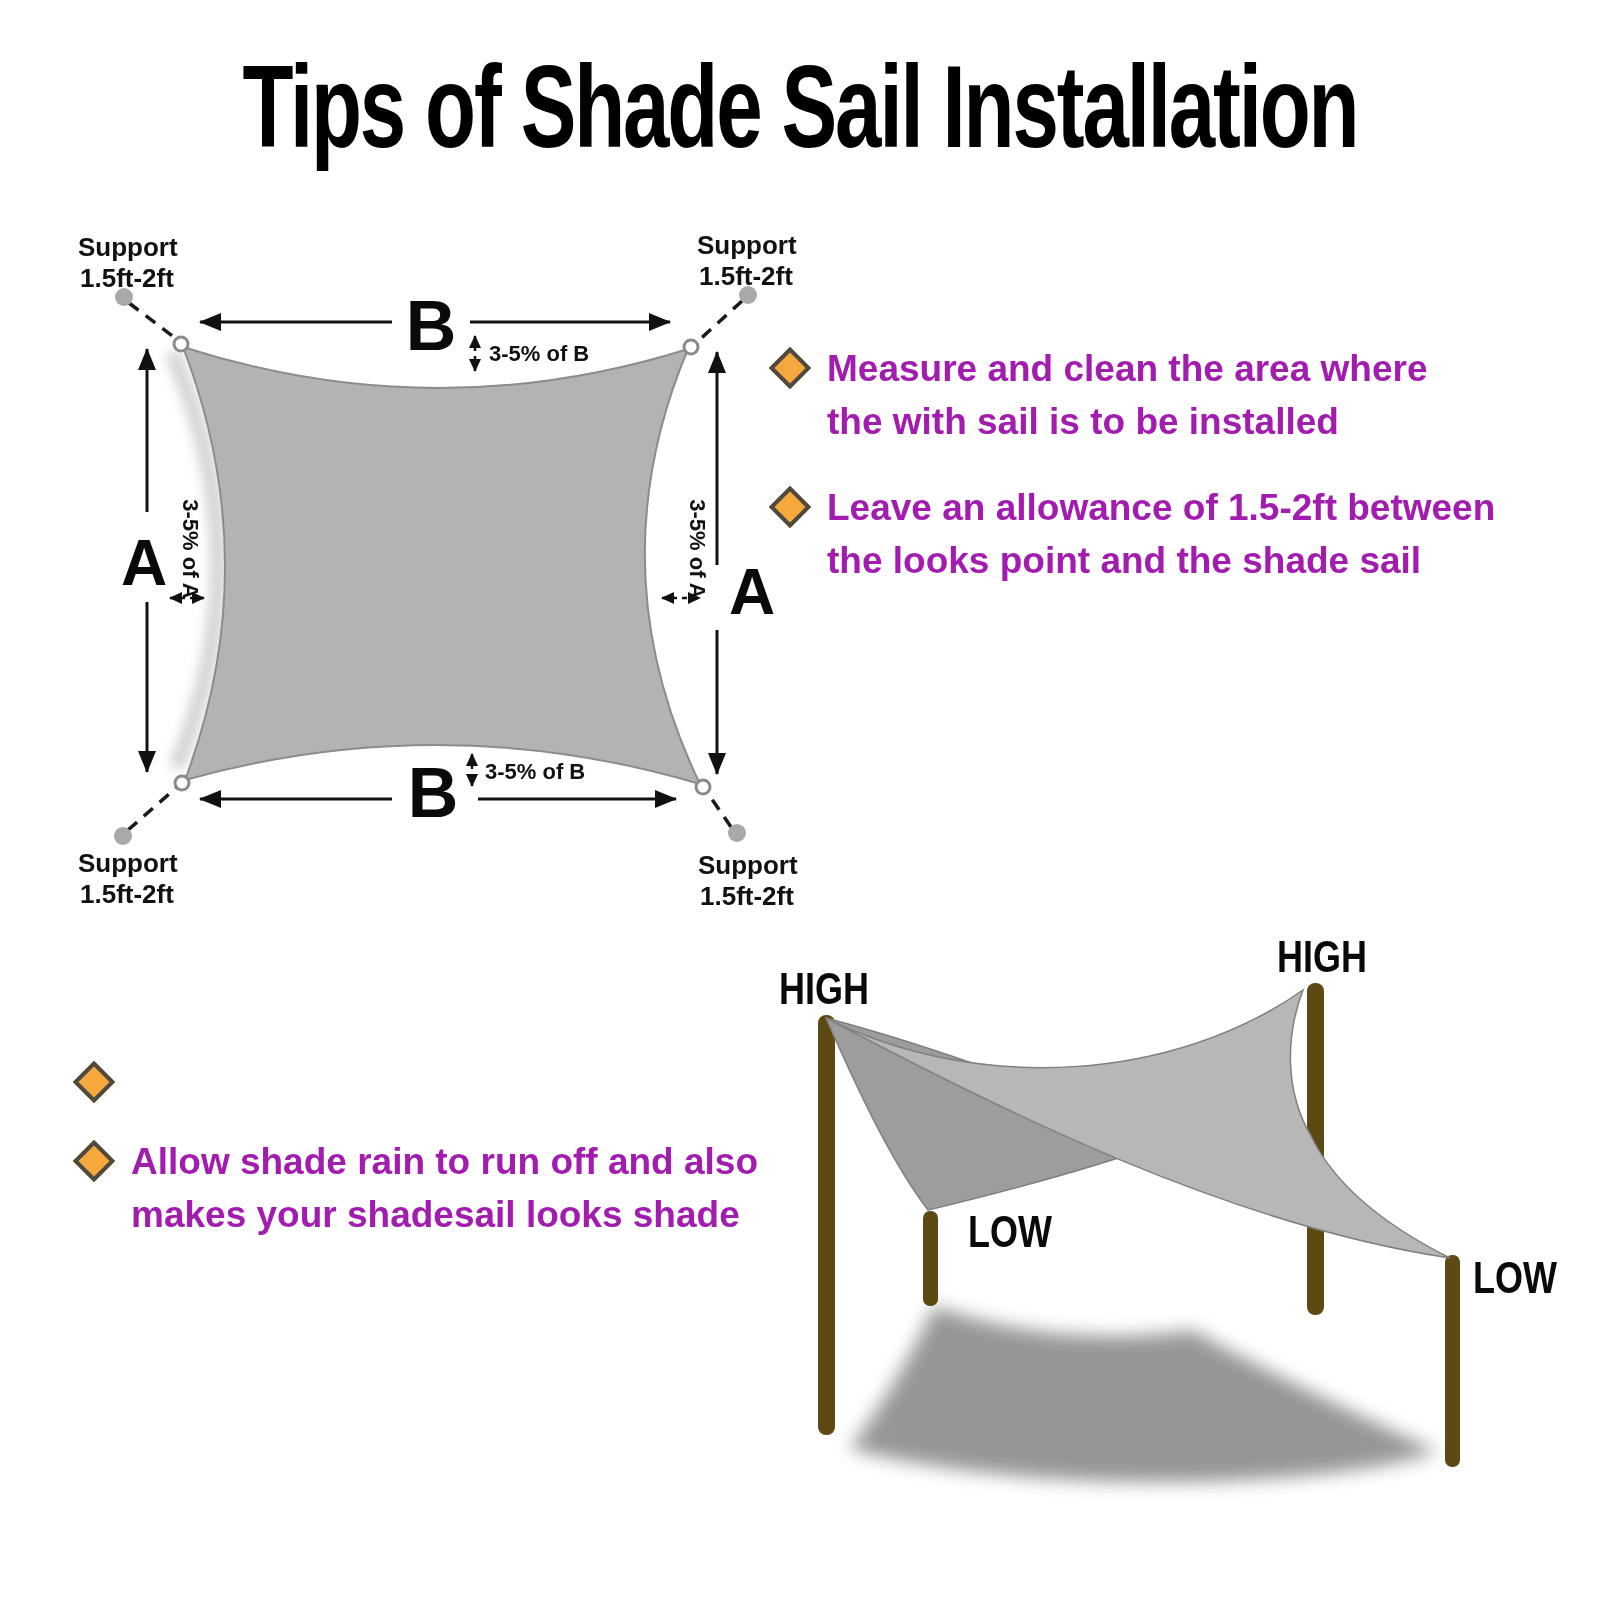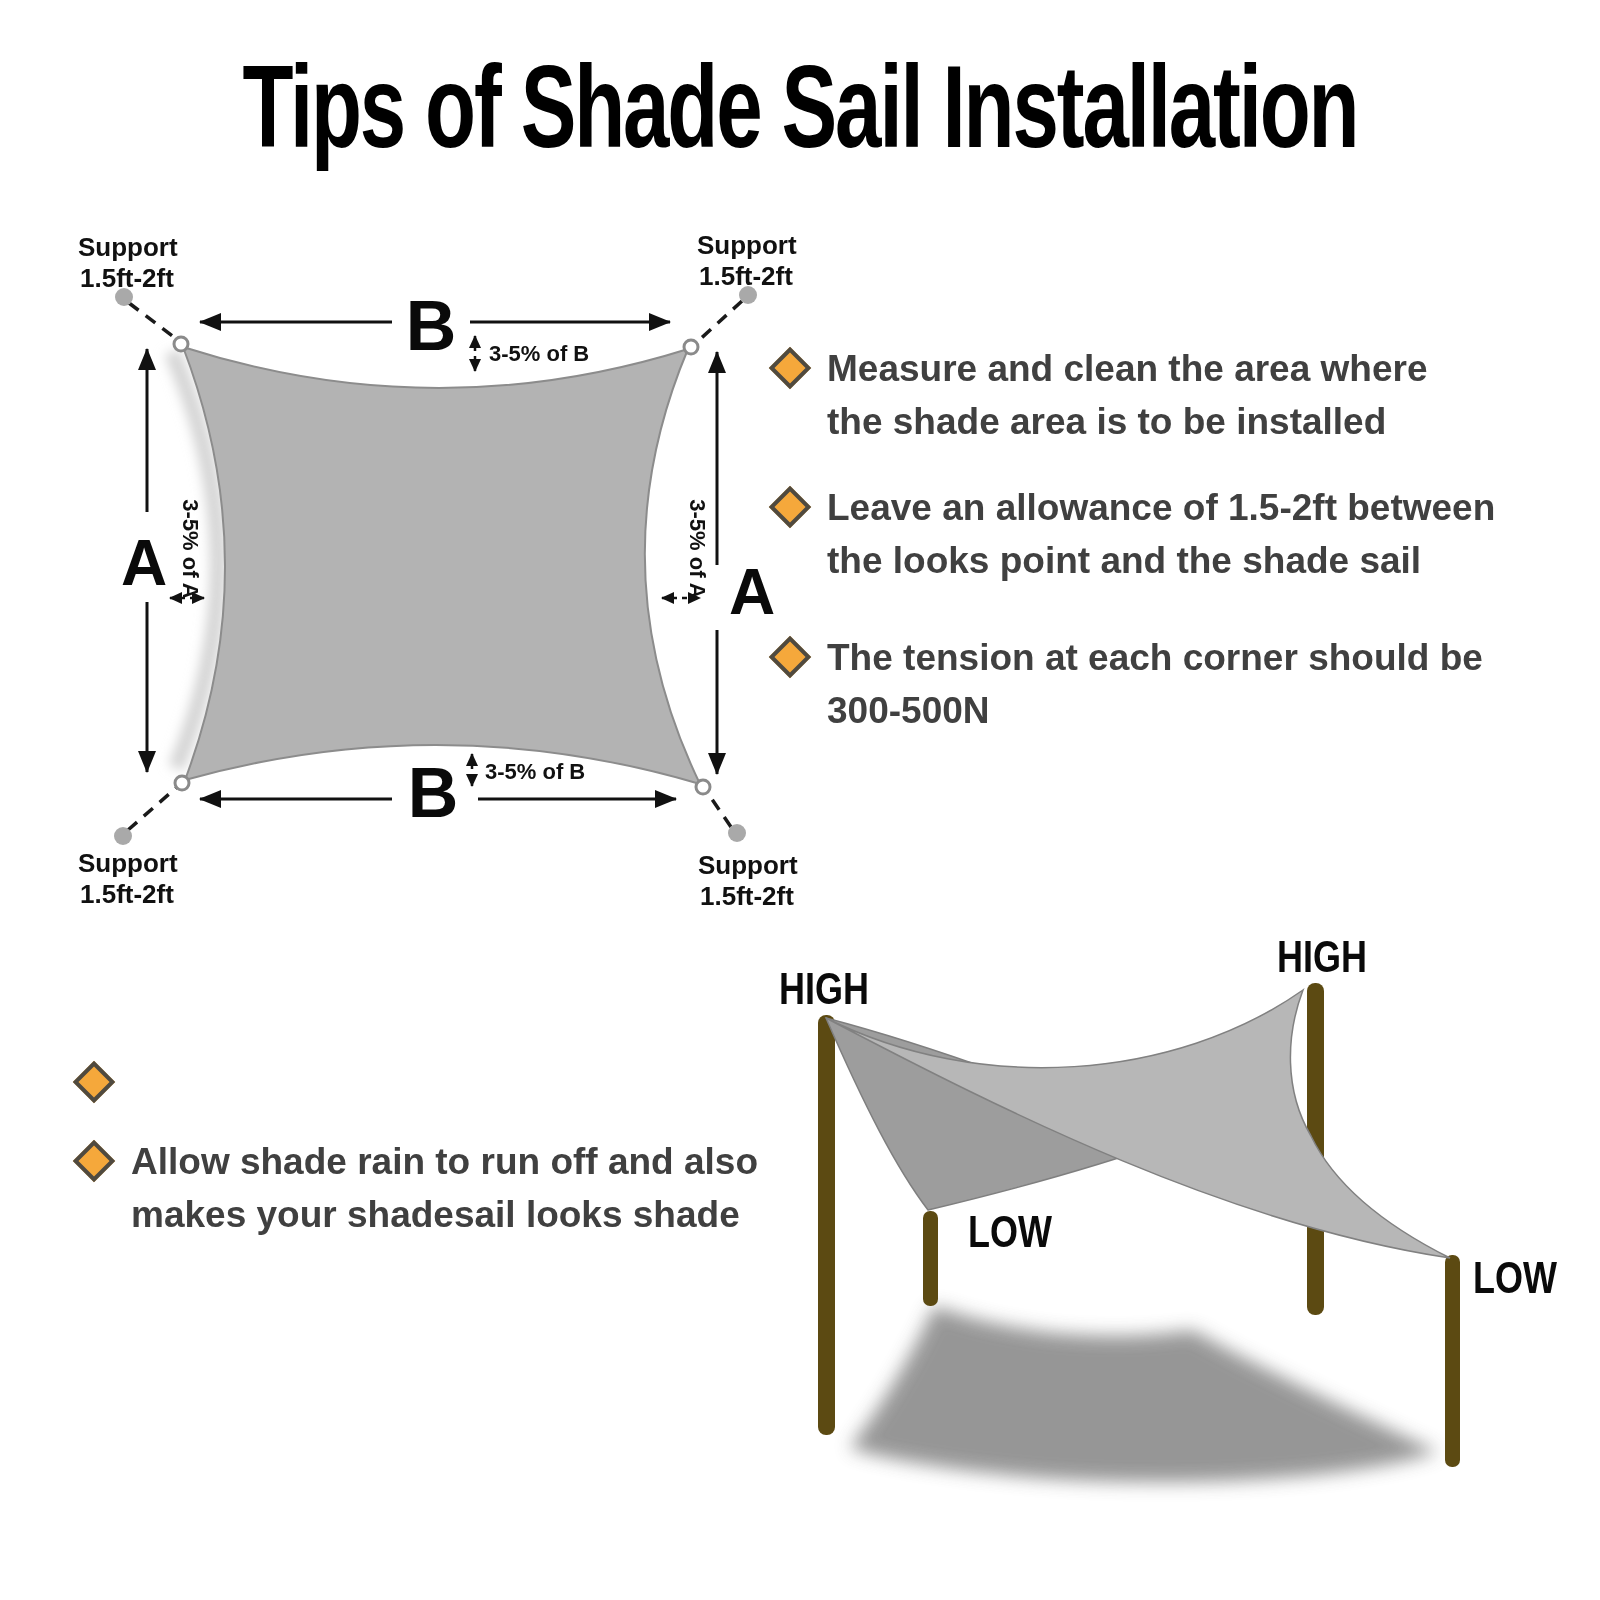--- a/index.html
+++ b/index.html
@@ -26,21 +26,21 @@
   .tips-right{left:766px;top:342px;width:760px;}
   .tips-left{left:70px;top:1056px;width:720px;}
   .tip-row{display:flex;align-items:flex-start;}
   .tips-right .tip-row{margin-bottom:33px;}
   .tips-right .tip-row.gap-lg{margin-bottom:44px;}
   .tips-left .tip-row{margin-bottom:38px;}
   .diamond{
     flex:none;width:22px;height:22px;margin:11px 22px 0 9px;
     background:#F5A83B;border:4px solid #4f4a40;transform:rotate(45deg);
   }
-  .tip-text{font-size:37px;font-weight:700;color:#404040;line-height:53px;}
+  .tip-text{font-size:37px;font-weight:700;color:#a21caf;line-height:53px;}
   .tline{display:block;}
 </style>
 </head>
 <body>
 
 <div class="title">Tips of Shade Sail Installation</div>
 
 <svg class="canvas" width="1600" height="1600" viewBox="0 0 1600 1600">
   <defs>
     <marker id="arrow" orient="auto-start-reverse" markerUnits="userSpaceOnUse" markerWidth="26" markerHeight="20" refX="21" refY="9">
@@ -145,35 +145,28 @@
     <text transform="translate(968,1247) scale(0.8,1)" class="t-hl">LOW</text>
     <text transform="translate(1473,1293) scale(0.8,1)" class="t-hl">LOW</text>
   </g>
 </svg>
 
 <div class="tips tips-right">
   <div class="tip-row">
     <span class="diamond"></span>
     <div class="tip-text">
       <span class="tline">Measure and clean the area where</span>
-      <span class="tline">the shade area is to be installed</span>
+      <span class="tline">the with sail is to be installed</span>
     </div>
   </div>
   <div class="tip-row gap-lg">
     <span class="diamond"></span>
     <div class="tip-text">
       <span class="tline">Leave an allowance of 1.5-2ft between</span>
       <span class="tline">the looks point and the shade sail</span>
-    </div>
-  </div>
-  <div class="tip-row">
-    <span class="diamond"></span>
-    <div class="tip-text">
-      <span class="tline">The tension at each corner should be</span>
-      <span class="tline">300-500N</span>
     </div>
   </div>
 </div>
 
 <div class="tips tips-left">
   <div class="tip-row">
     <span class="diamond"></span>
   </div>
   <div class="tip-row">
     <span class="diamond"></span>

